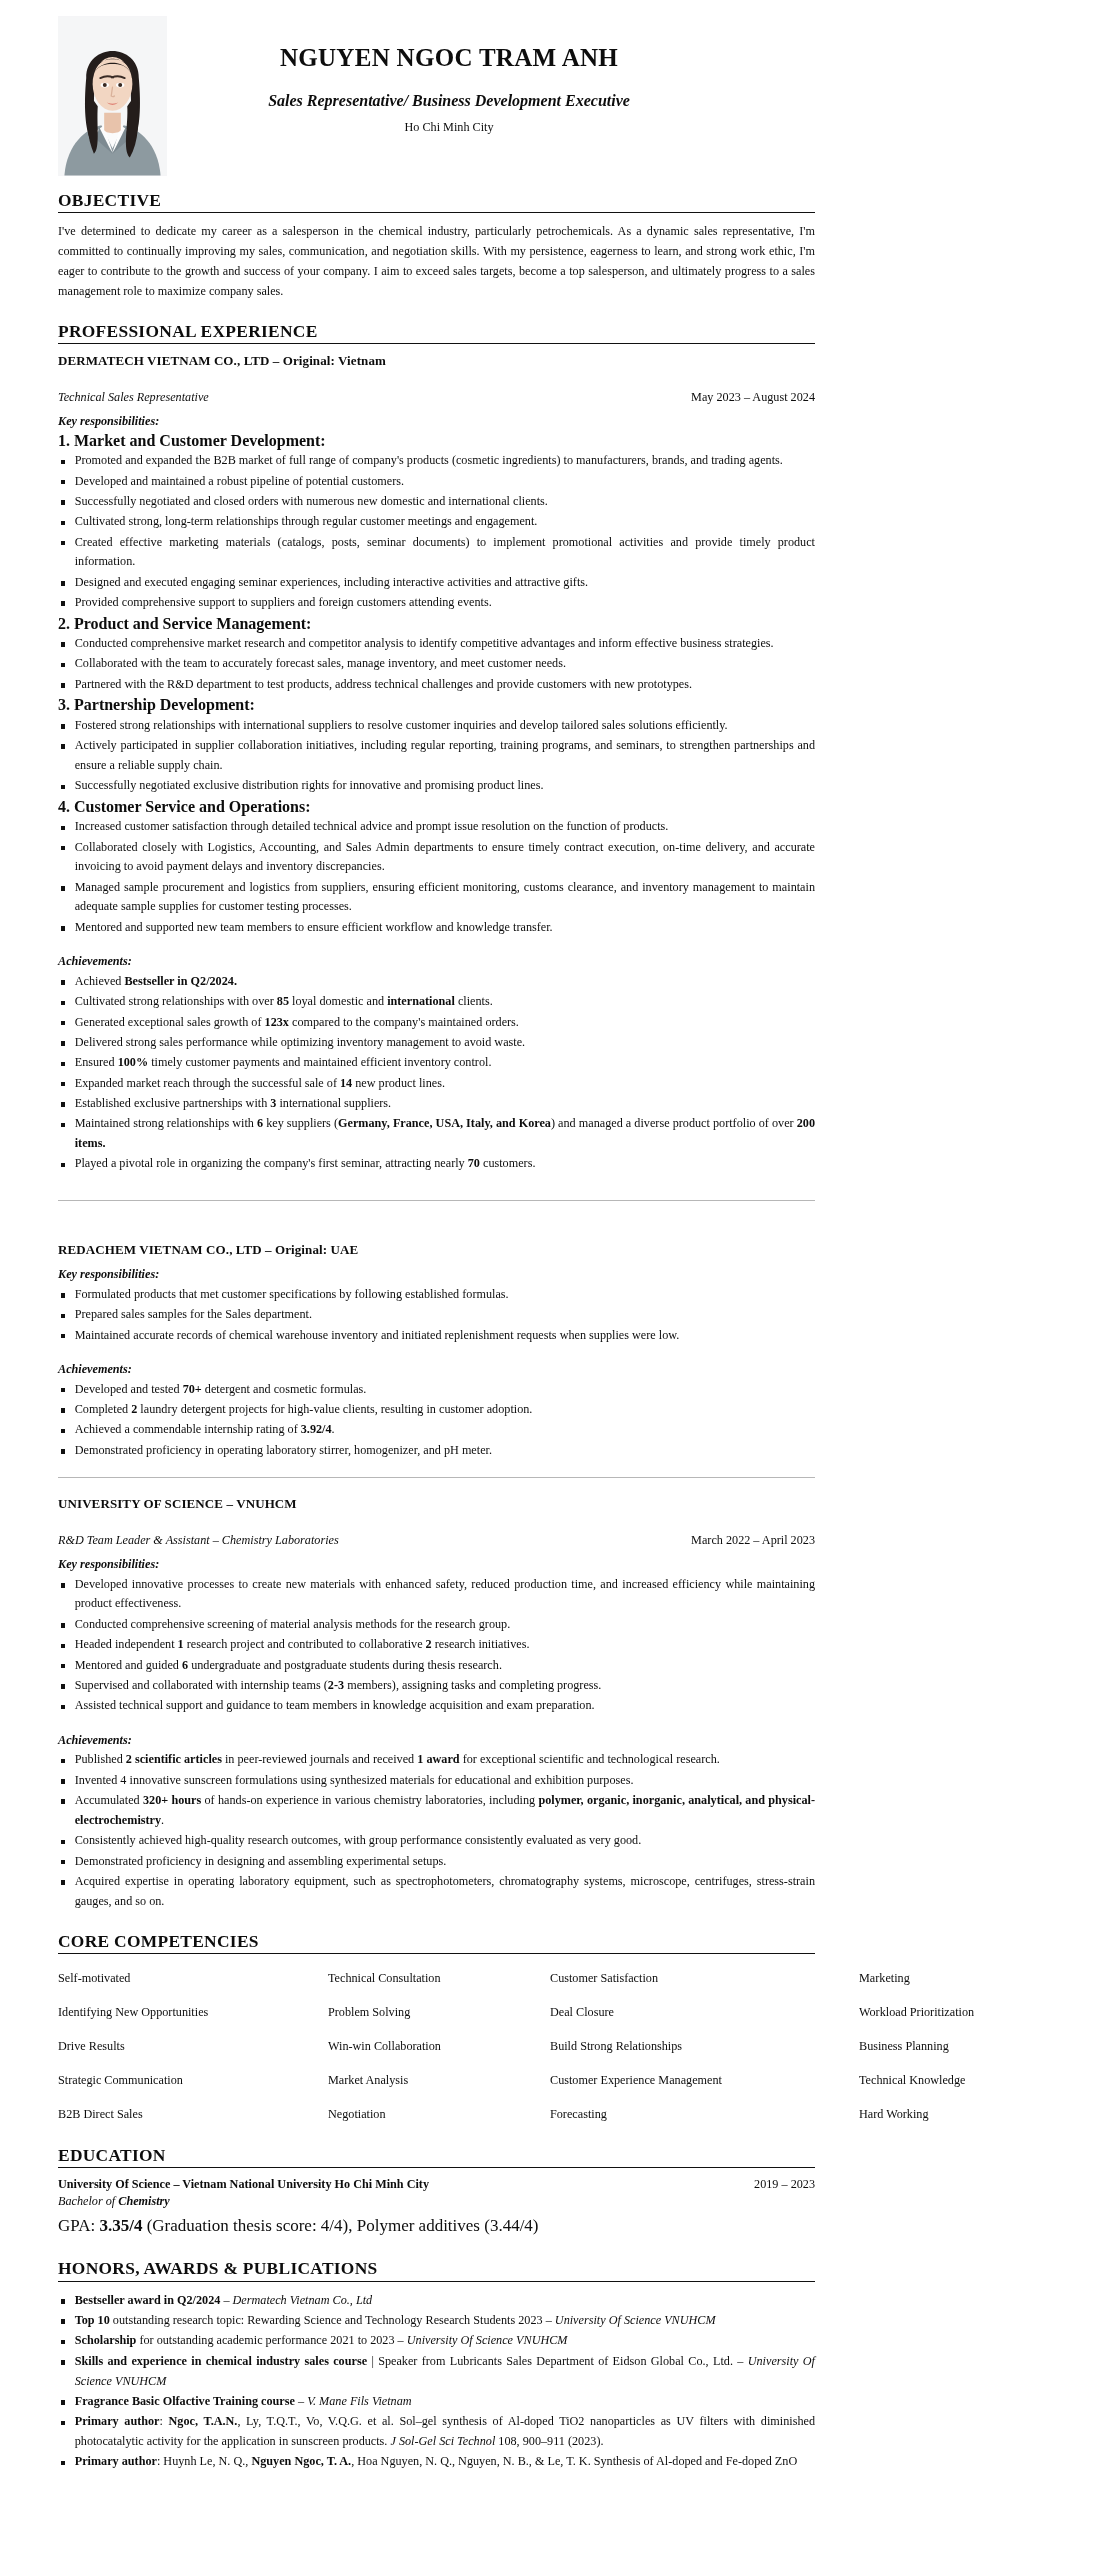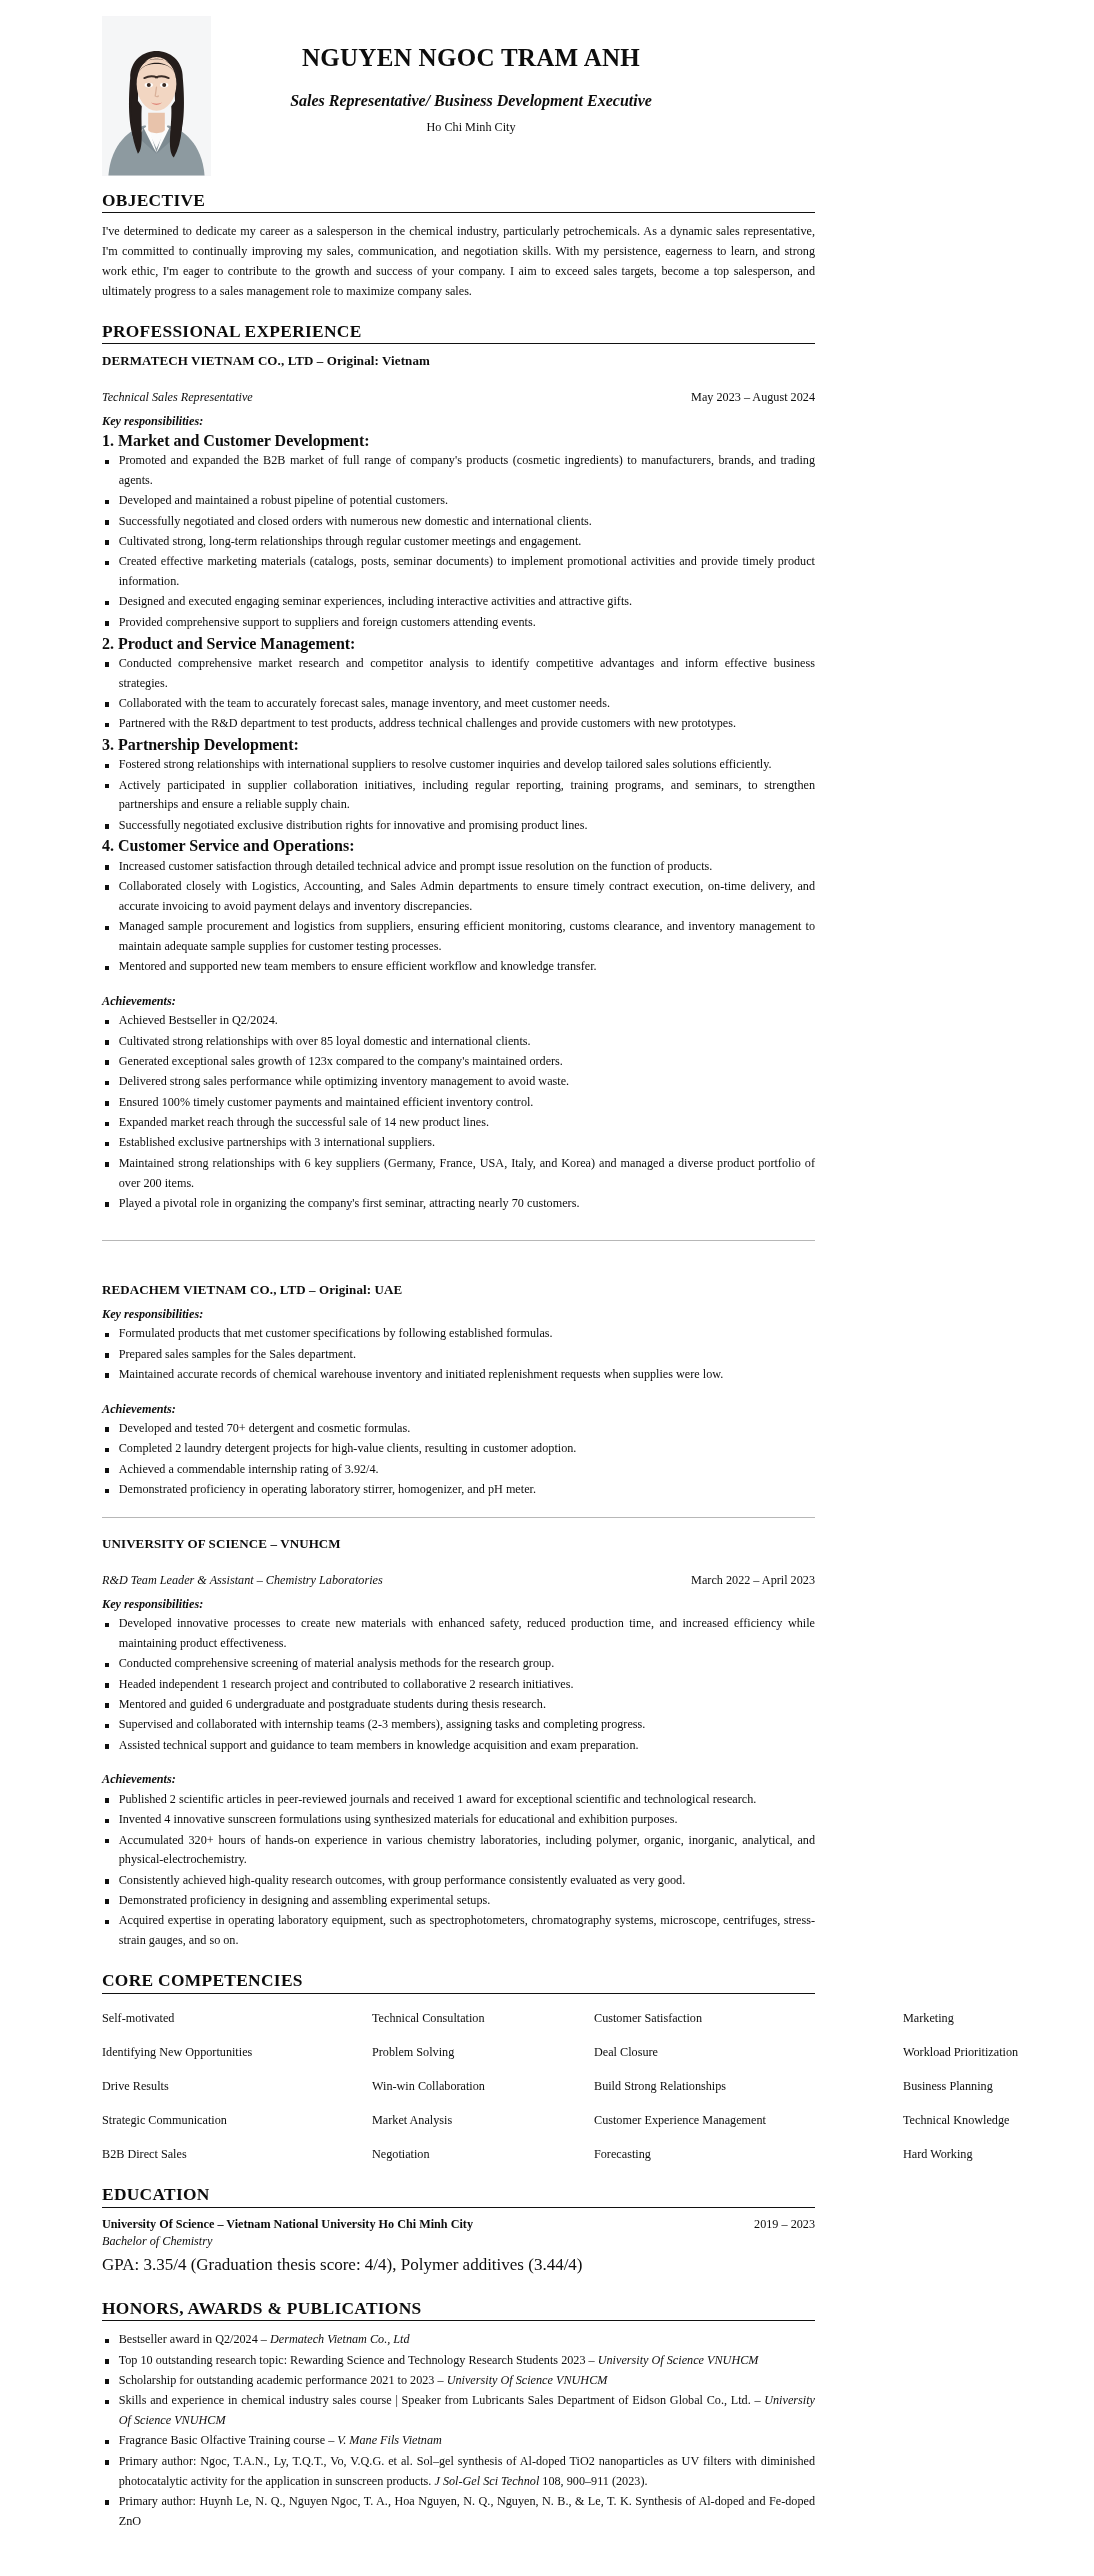--- a/index.html
+++ b/index.html
@@ -8,21 +8,21 @@
   body {
     width: 1095px;
     min-height: 2576px;
     font-family: "Liberation Serif", "DejaVu Serif", serif;
     color: #0d0d0d;
     -webkit-font-smoothing: antialiased;
   }
   .page {
     width: 881px;
     box-sizing: border-box;
-    padding: 0 66px 0 102px;
+    padding: 0 66px 0 58px;
   }
 
   
   .header {
     display: flex;
     align-items: flex-start;
     padding-top: 15.5px;
     height: 173px;
     box-sizing: border-box;
   }
@@ -145,21 +145,21 @@
   ul.bl > li::before {
     content: "";
     position: absolute;
     left: 3.2px;
     top: 8.4px;
     width: 3.9px;
     height: 4.5px;
     background: #111;
   }
 
-  b, strong { font-weight: normal; }
+  b, strong { font-weight: bold; }
   i, em { font-style: italic; }
 
   
   .comp-grid {
     display: grid;
     grid-template-columns: 270px 222px 309px auto;
     row-gap: 13px;
     margin-top: 14px;
   }
   .comp-cell {

